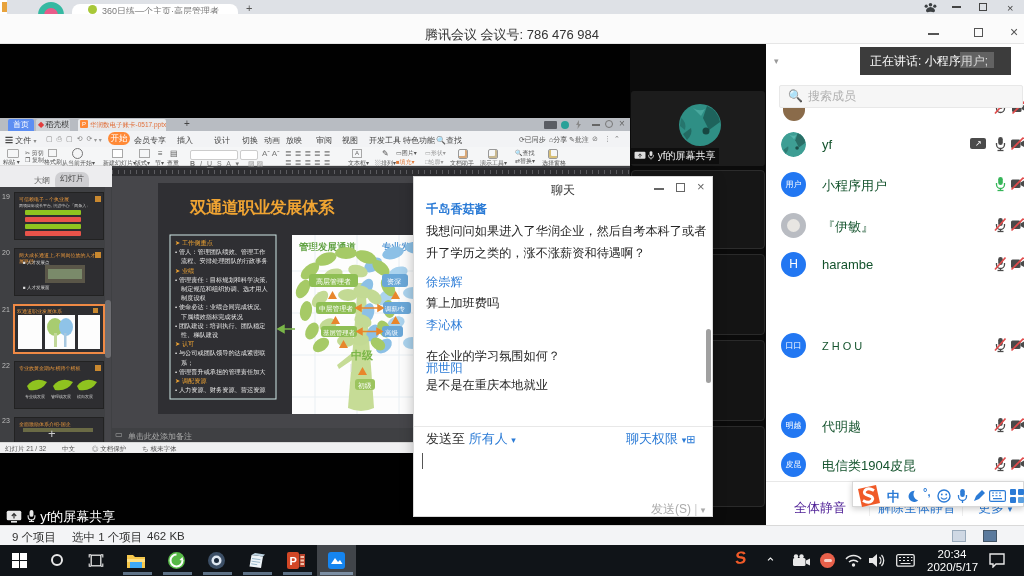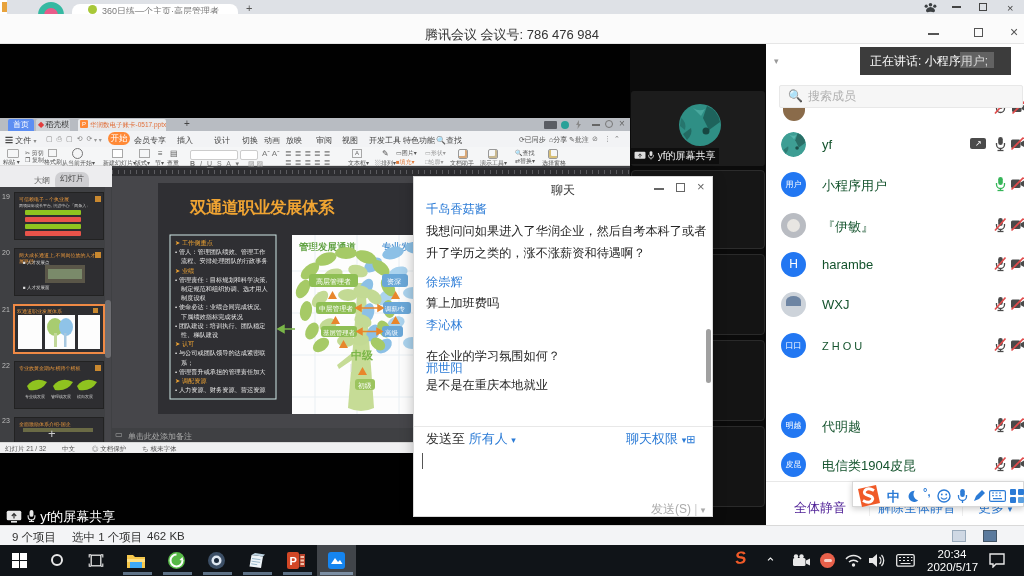--- a/index.html
+++ b/index.html
@@ -477,38 +477,20 @@
           <line x1="6.5" y1="12.5" x2="6.5" y2="14.5" stroke="#4a4a4a" stroke-width="1.3"></line>
           <line x1="3.5" y1="14.5" x2="9.5" y2="14.5" stroke="#4a4a4a" stroke-width="1.3"></line>
           <line x1="1" y1="13.5" x2="11.5" y2="1.5" stroke="#e14b4b" stroke-width="1.6"></line>
         </svg></span>
     <span class="pic cam-off" style="left:244px;"><svg width="15" height="16" viewBox="0 0 15 16">
           <rect x="1" y="3.5" width="9.5" height="8.5" rx="1.5" fill="#4a4a4a"></rect>
           <path d="M10.5 6.5 L14 4.5 V11 L10.5 9 Z" fill="#4a4a4a"></path>
           <line x1="1.5" y1="13.5" x2="13.5" y2="1.5" stroke="#e14b4b" stroke-width="1.6"></line>
         </svg></span>
   </div>
-  <div class="prow" style="top:240px;">
-    <div class="pav" style="background:#cdd3da;">
-        <span style="display:block;margin:4px auto 0;width:15px;height:10px;border-radius:50% 50% 0 0;background:#6e85a3;"></span>
-      </div>
-    <div class="pname">WXJ</div>
-    <span class="pic mic-off" style="left:228px;"><svg width="13" height="16" viewBox="0 0 13 16">
-          <rect x="4.2" y="1" width="4.6" height="8" rx="2.3" fill="#4a4a4a"></rect>
-          <path d="M2.5 7 v1.5 a4 4 0 0 0 8 0 V7" fill="none" stroke="#4a4a4a" stroke-width="1.3"></path>
-          <line x1="6.5" y1="12.5" x2="6.5" y2="14.5" stroke="#4a4a4a" stroke-width="1.3"></line>
-          <line x1="3.5" y1="14.5" x2="9.5" y2="14.5" stroke="#4a4a4a" stroke-width="1.3"></line>
-          <line x1="1" y1="13.5" x2="11.5" y2="1.5" stroke="#e14b4b" stroke-width="1.6"></line>
-        </svg></span>
-    <span class="pic cam-off" style="left:244px;"><svg width="15" height="16" viewBox="0 0 15 16">
-          <rect x="1" y="3.5" width="9.5" height="8.5" rx="1.5" fill="#4a4a4a"></rect>
-          <path d="M10.5 6.5 L14 4.5 V11 L10.5 9 Z" fill="#4a4a4a"></path>
-          <line x1="1.5" y1="13.5" x2="13.5" y2="1.5" stroke="#e14b4b" stroke-width="1.6"></line>
-        </svg></span>
-  </div>
   <div class="prow" style="top:281px;">
     <div class="pav">口口</div>
     <div class="pname" style="letter-spacing:3px;font-size:11px;top:15px;">ZHOU</div>
     <span class="pic mic-off" style="left:228px;"><svg width="13" height="16" viewBox="0 0 13 16">
           <rect x="4.2" y="1" width="4.6" height="8" rx="2.3" fill="#4a4a4a"></rect>
           <path d="M2.5 7 v1.5 a4 4 0 0 0 8 0 V7" fill="none" stroke="#4a4a4a" stroke-width="1.3"></path>
           <line x1="6.5" y1="12.5" x2="6.5" y2="14.5" stroke="#4a4a4a" stroke-width="1.3"></line>
           <line x1="3.5" y1="14.5" x2="9.5" y2="14.5" stroke="#4a4a4a" stroke-width="1.3"></line>
           <line x1="1" y1="13.5" x2="11.5" y2="1.5" stroke="#e14b4b" stroke-width="1.6"></line>
         </svg></span>
@@ -566,21 +548,21 @@
 </div>
 
 <div class="abs" style="left:413px;top:176px;width:300px;height:341px;background:#fff;border:1px solid #d9d9d9;box-shadow:0 3px 12px rgba(0,0,0,.25);overflow:hidden;" id="chat">
   <div class="abs" style="left:0;top:0;width:298px;height:24px;background:#fff;">
     <div class="abs" style="left:0;top:5px;width:298px;text-align:center;font-size:12px;color:#333;">聊天</div>
     <div class="abs" style="left:240px;top:11px;width:10px;height:1.5px;background:#666;"></div>
     <div class="abs" style="left:262px;top:6px;width:9px;height:9px;border:1.5px solid #666;"></div>
     <div class="abs" style="left:283px;top:2px;font-size:13px;color:#666;">×</div>
   </div>
   <div id="msgs" style="position:absolute;left:12px;top:24px;width:284px;font-size:12.2px;color:#262626;">
-    <div style="position:absolute;top:0px;color:#2b7bd6;">千岛香菇酱</div>
+    <div style="position:absolute;top:0px;color:#2b7bd6;font-weight:bold;">千岛香菇酱</div>
     <div style="position:absolute;top:22px;white-space:nowrap;">我想问问如果进入了华润企业，然后自考本科了或者</div>
     <div style="position:absolute;top:44px;white-space:nowrap;">升了学历之类的，涨不涨薪资和待遇啊？</div>
     <div style="position:absolute;top:73px;color:#2b7bd6;">徐崇辉</div>
     <div style="position:absolute;top:94px;">算上加班费吗</div>
     <div style="position:absolute;top:116px;color:#2b7bd6;">李沁林</div>
     <div style="position:absolute;top:137px;margin-top:10px;">在企业的学习氛围如何？</div>
     <div style="position:absolute;top:159px;color:#2b7bd6;">邢世阳</div>
     <div style="position:absolute;top:176px;">是不是在重庆本地就业</div>
   </div>
   <div class="abs" style="left:292px;top:152px;width:5px;height:54px;background:#a0a0a0;border-radius:3px;"></div>

